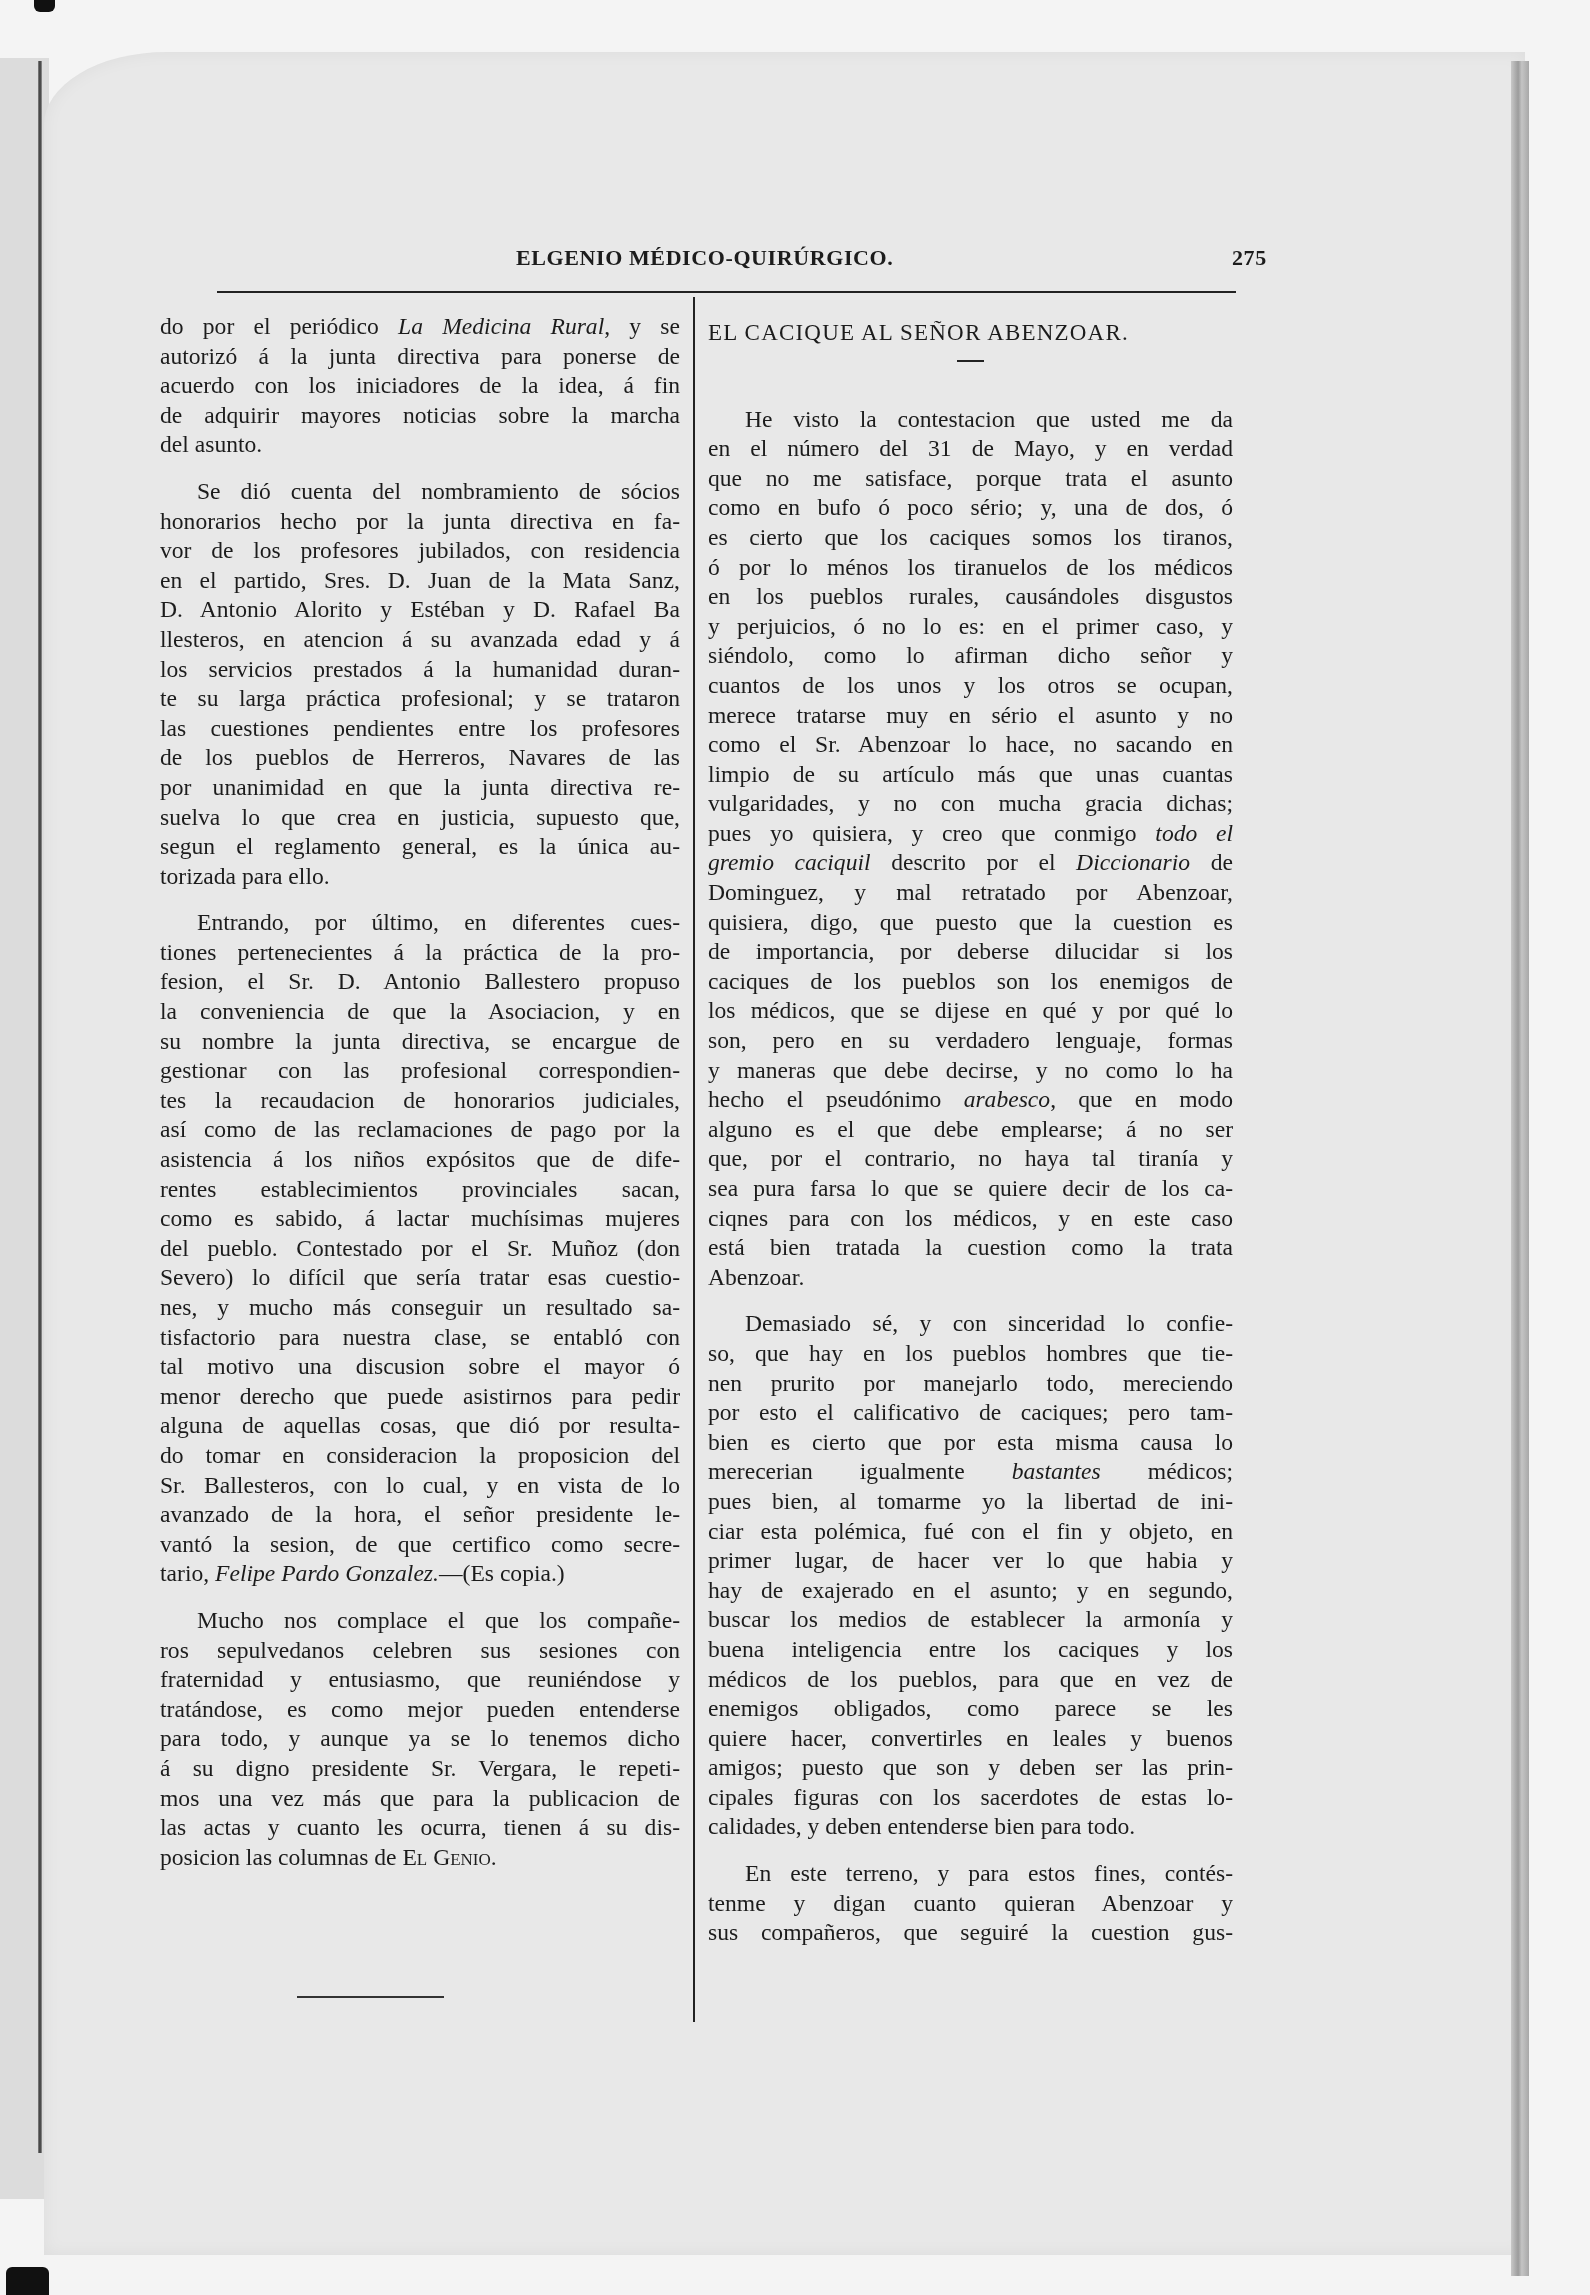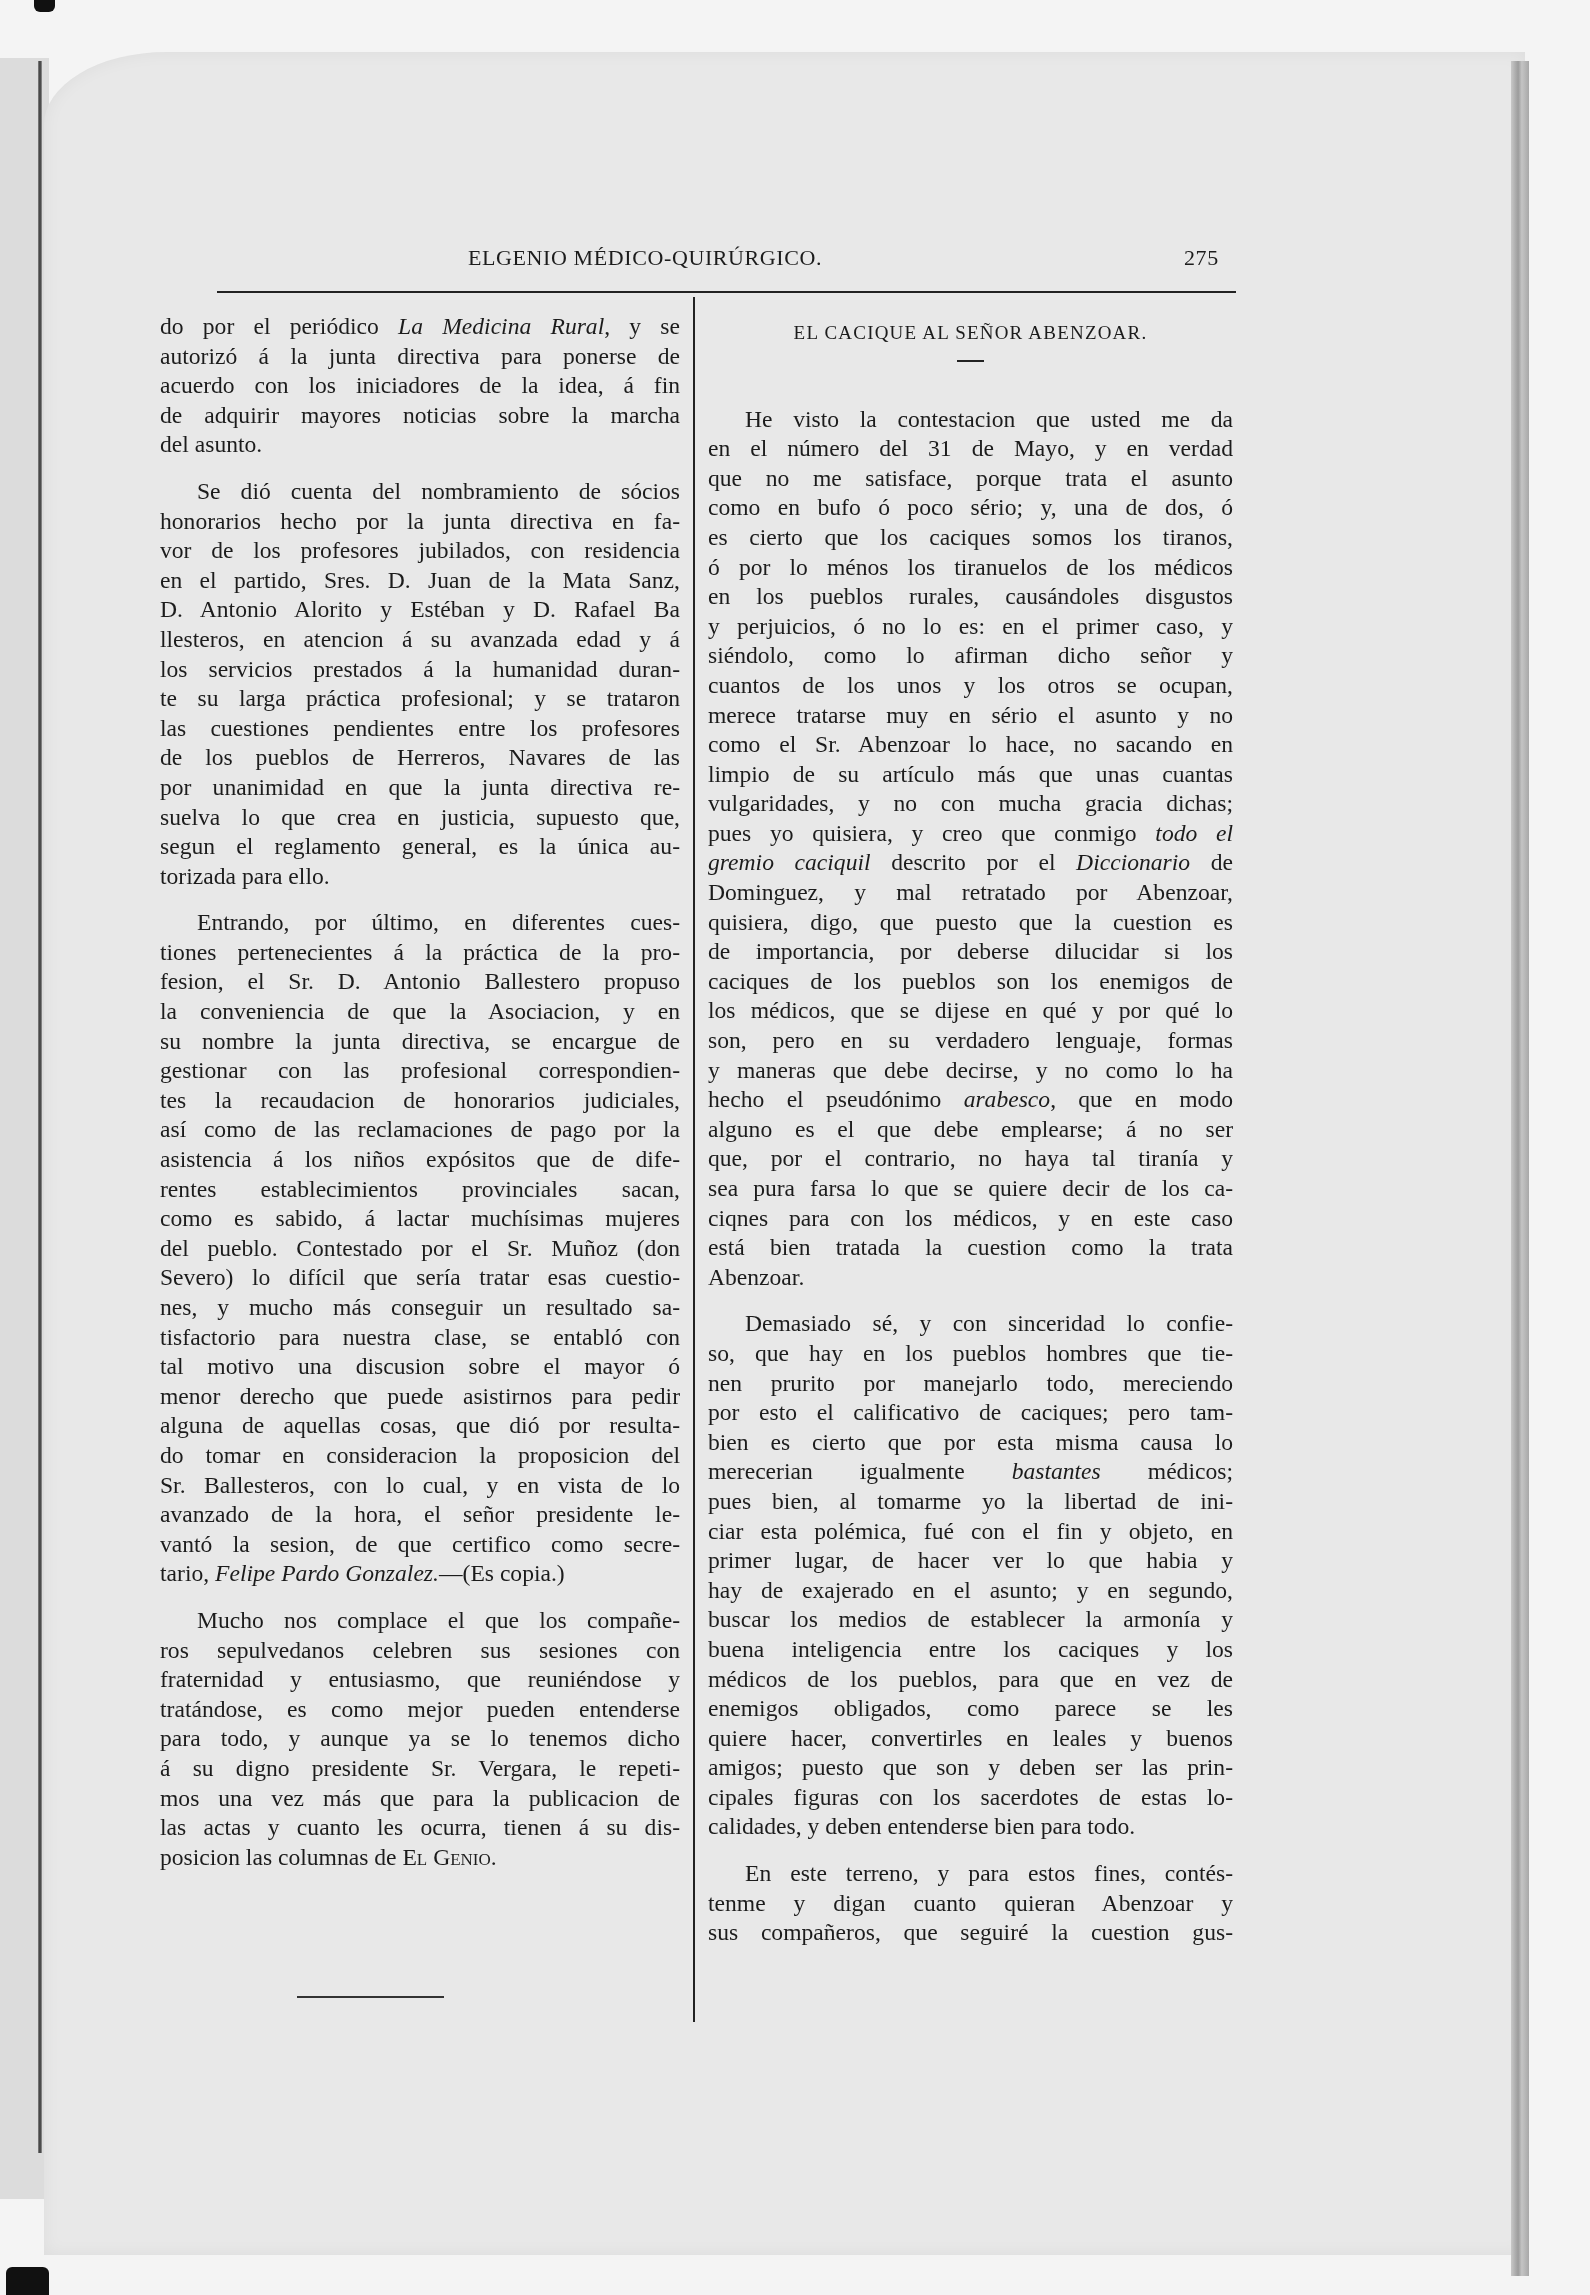--- a/index.html
+++ b/index.html
@@ -20,22 +20,22 @@
     position: absolute; left: 44px; top: 52px; width: 1481px; height: 2203px;
     background: #e8e8e8;
     border-radius: 122px 0 0 0 / 73px 0 0 0;
     box-shadow: inset 0 0 18.4px rgba(0,0,0,0.05);
   }
   .page-edge-right {
     position: absolute; left: 1511px; top: 61px; width: 18.4px; height: 2215px;
     background: linear-gradient(90deg, #c8c8c8, #9c9c9c 40%, #c4c4c4 60%, #a8a8a8);
   }
   .running-head {
-    position: absolute; left: 468px; top: 245px; width: 734px; height: 37px;
-    font-size: 22px; letter-spacing: 0.6px; font-weight: normal;
+    position: absolute; left: 516px; top: 245px; width: 734px; height: 37px;
+    font-size: 22px; letter-spacing: 0.6px; font-weight: bold;
   }
   .running-head .title { position: absolute; left: 0; top: 0; }
   .running-head .pageno { position: absolute; left: 716px; top: 0; }
   .header-rule {
     position: absolute; left: 217px; top: 291px; width: 1019px; height: 2.4px;
     background: #222;
   }
   .col-divider {
     position: absolute; left: 693px; top: 297px; width: 2.4px; height: 1725px;
     background: #222;
@@ -47,21 +47,21 @@
   .col-left { left: 160px; width: 520px; }
   .col-right { left: 708px; width: 525px; top: 318px; }
   .col p { margin: 0; text-indent: 0; }
   .col p.gap { margin-top: 17px; }
   .col .line { display: block; white-space: nowrap; text-align-last: justify; text-align: justify; }
   .col .line.last { text-align-last: left; }
   .col .line.indent { padding-left: 37px; margin-top: 16px; }
   .col em { font-style: italic; }
   .smallcaps { font-variant: small-caps; }
   .article-title {
-    text-align: center; font-size: 19px; letter-spacing: 1.2px; margin-bottom: 12.2px;
+    font-size: 23px; letter-spacing: 1.2px; margin-bottom: 12.2px;
   }
   .title-rule { width: 27.5px; height: 1.8px; background: #222; margin: 0 auto 43px auto; }
   .end-rule {
     position: absolute; left: 297px; top: 1996px; width: 147px; height: 2.4px; background: #333;
   }
 </style>
 </head>
 <body>
 
 <div class="left-page-sliver"></div>

